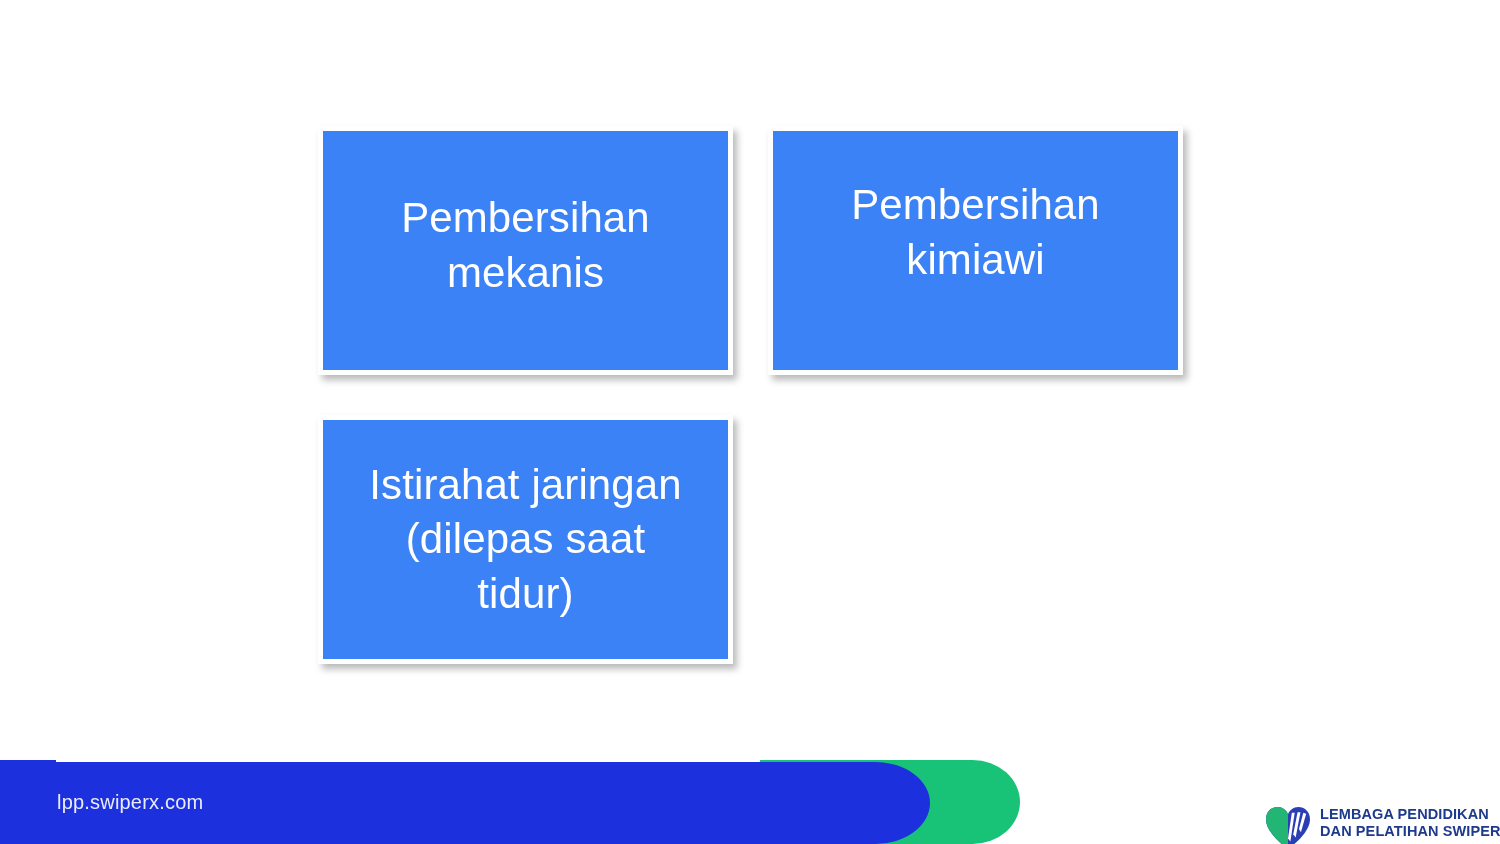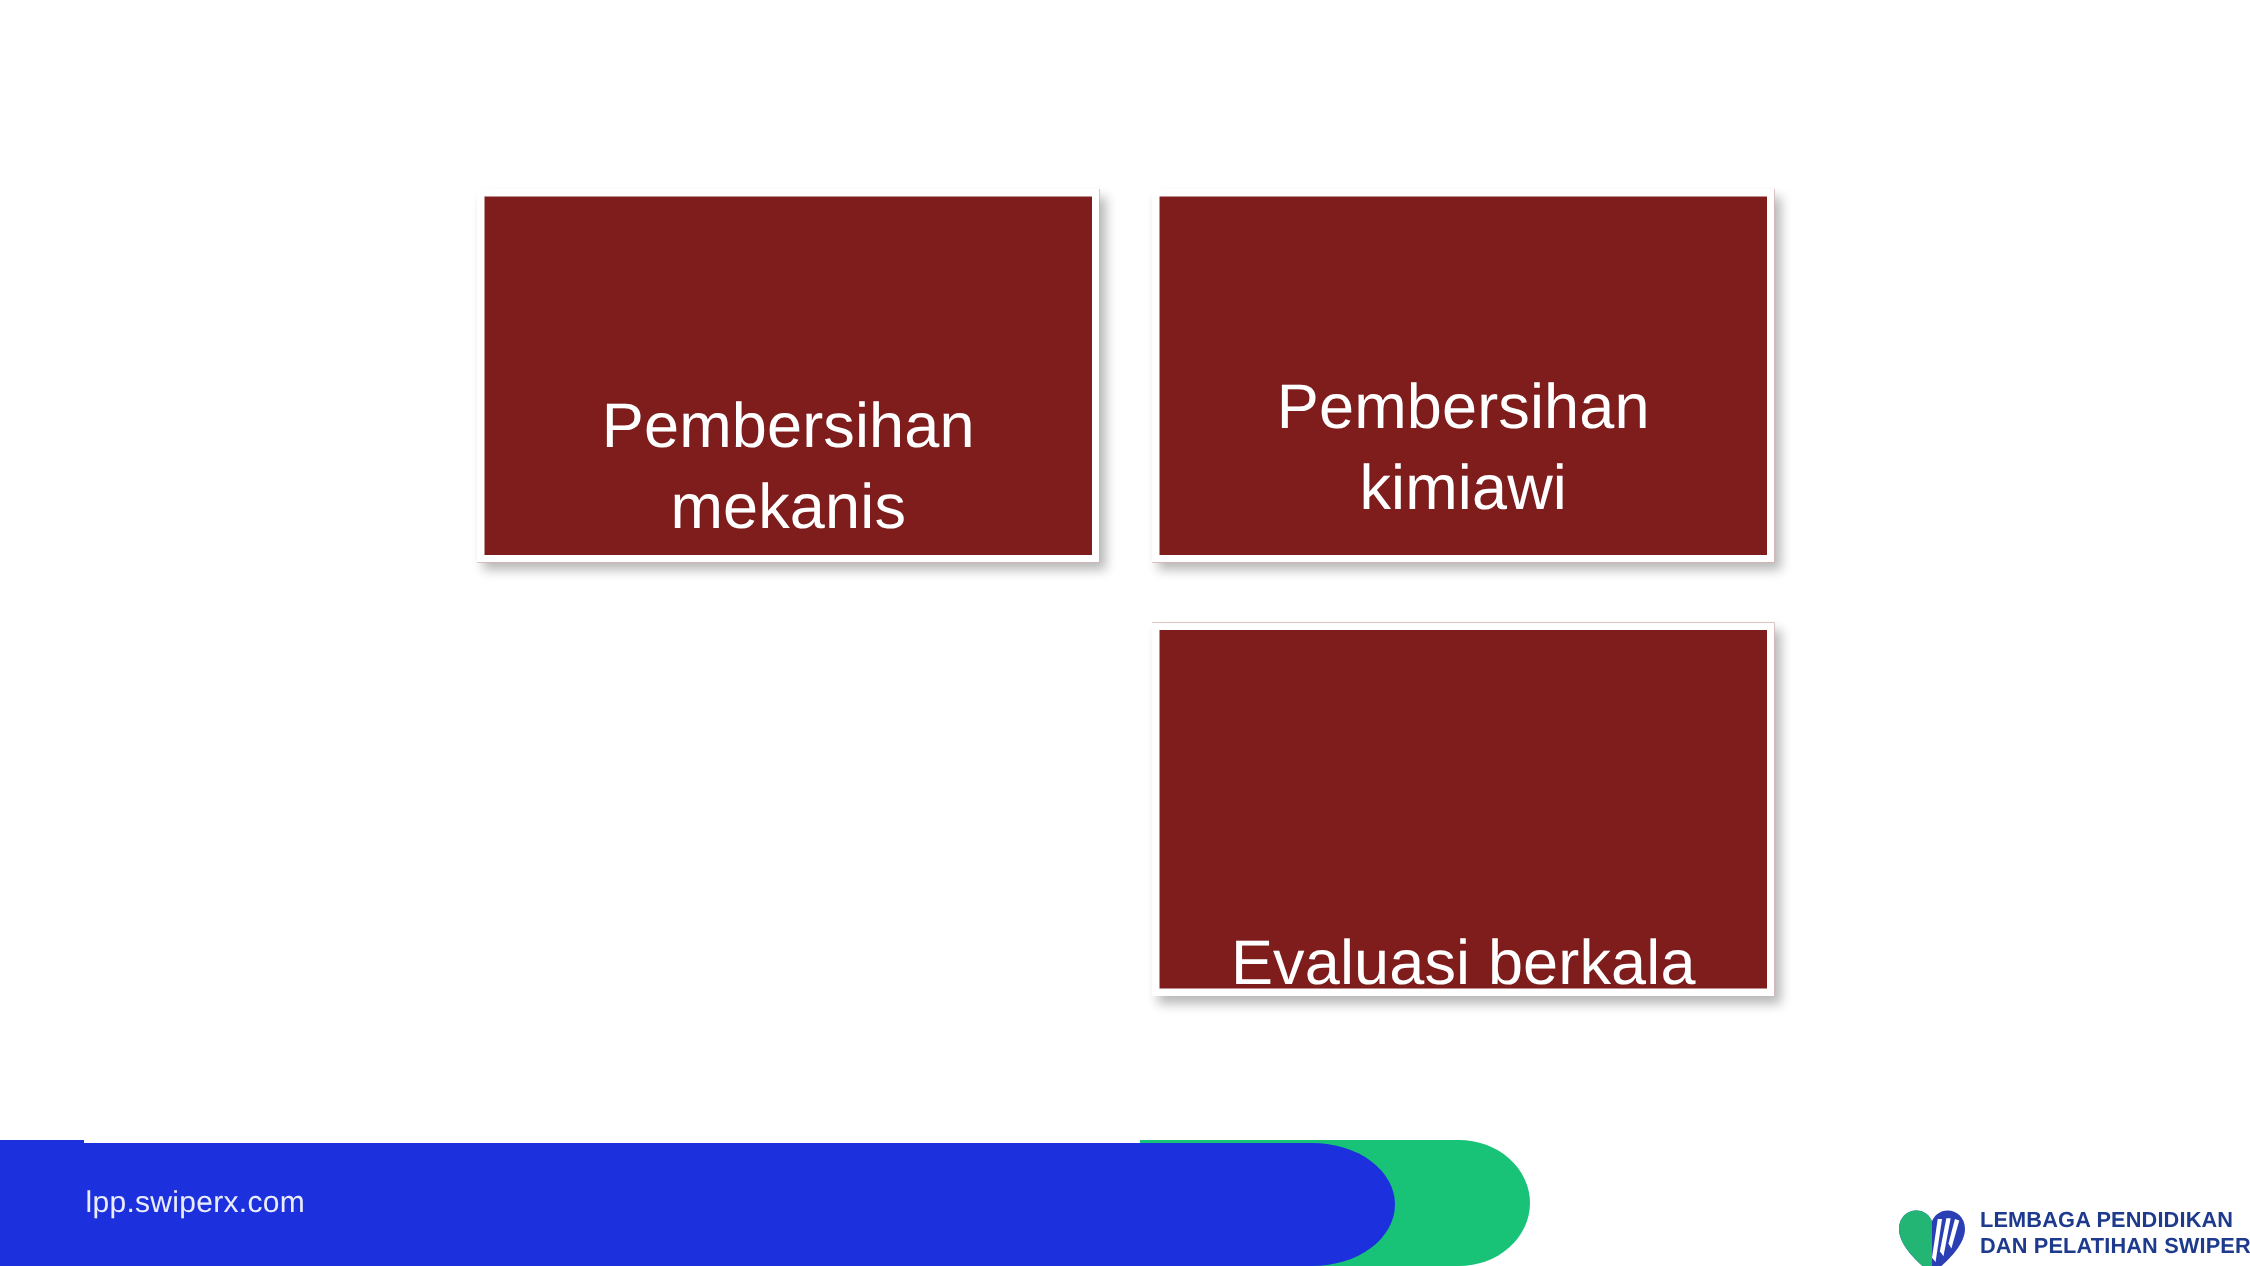--- a/index.html
+++ b/index.html
@@ -25,25 +25,25 @@
   .card-grid {
     position: absolute;
     left: 0;
     top: 0;
     width: 1500px;
     height: 844px;
   }
   .card {
     position: absolute;
     box-sizing: border-box;
-    background: #7f1d1d;
+    background: #3b82f6;
     border: 5px solid #ffffff;
     box-shadow: 4px 5px 7px rgba(0,0,0,0.28);
     display: flex;
-    align-items: flex-end;
+    align-items: center;
     justify-content: center;
     padding: 0 14px;
   }
   .card-label {
     color: #ffffff;
     font-family: "Liberation Sans", sans-serif;
     font-weight: 400;
     font-size: 42px;
     line-height: 1.29;
     text-align: center;
@@ -152,24 +152,26 @@
     <div class="card" id="card-0">
       <div class="card-label">Pembersihan
 mekanis</div>
     </div>
 
     <div class="card" id="card-1">
       <div class="card-label">Pembersihan
 kimiawi</div>
     </div>
 
+    <div class="card" id="card-2">
+      <div class="card-label">Istirahat jaringan
+(dilepas saat
+tidur)</div>
+    </div>
 
-    <div class="card" id="card-3">
-      <div class="card-label">Evaluasi berkala</div>
-    </div>
 
   </div>
 
   <div class="footer">
     <div class="footer-green"></div>
     <div class="footer-blue"></div>
     <div class="footer-blue-tab"></div>
     <div class="footer-url">lpp.swiperx.com</div>
   </div>
 

